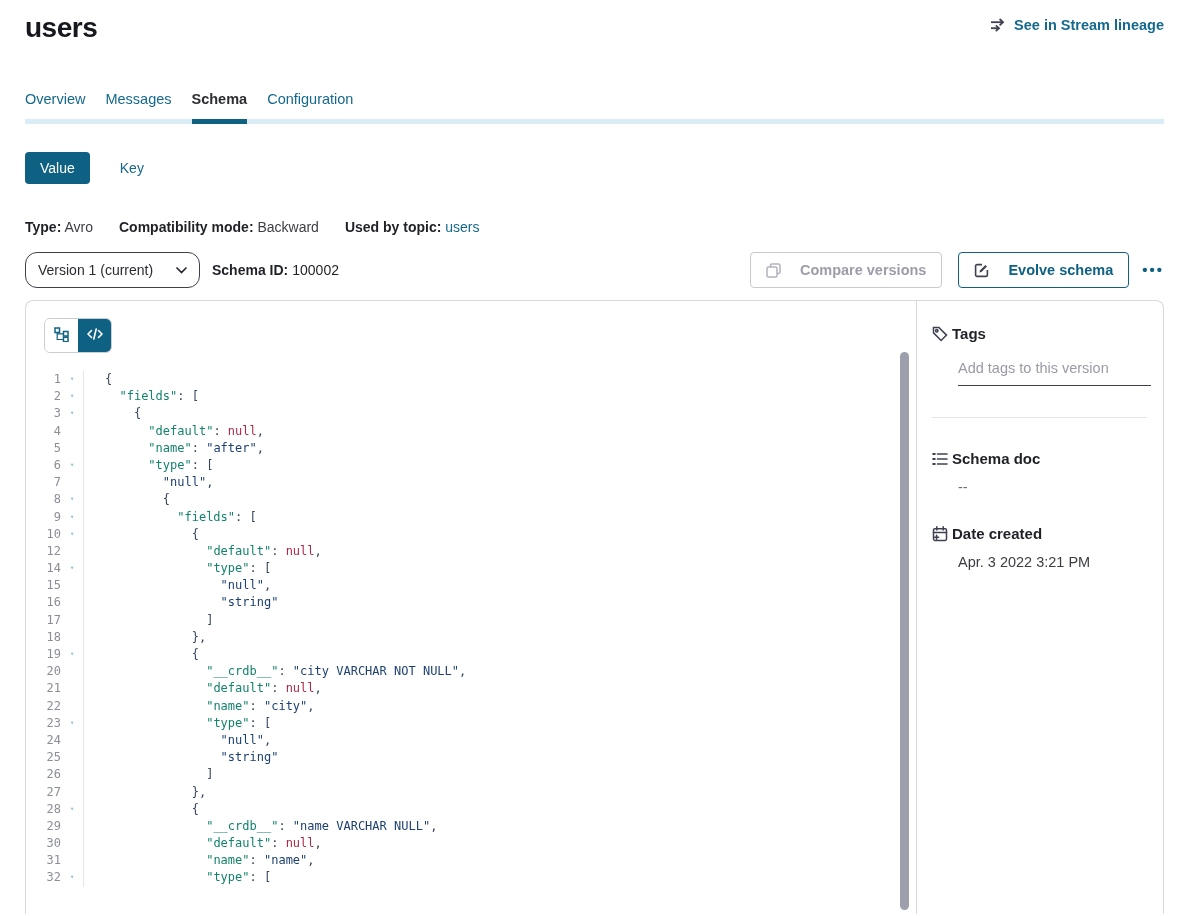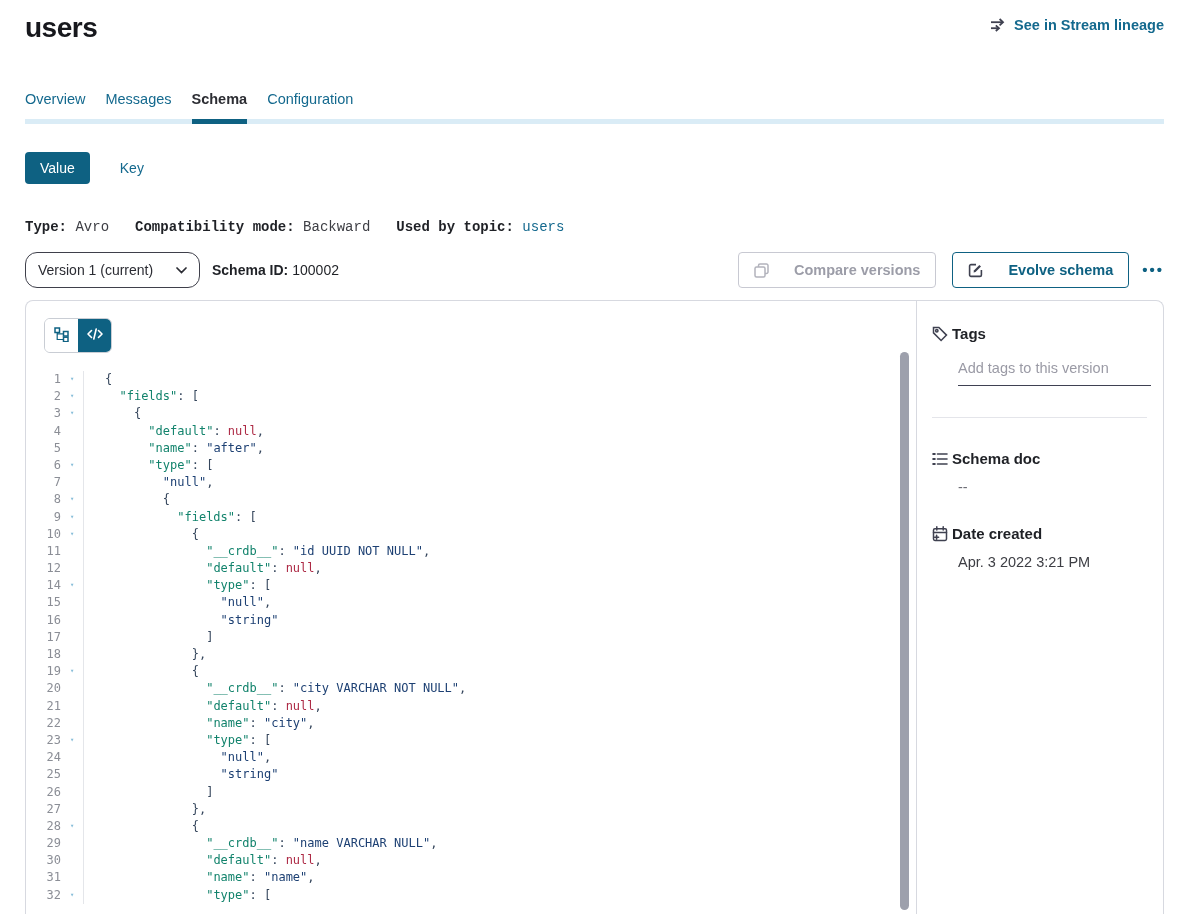--- a/index.html
+++ b/index.html
@@ -23,35 +23,35 @@
   .tab-track { height:5px; background:#daecf6; position:relative; }
 
   
   .vk { margin-top:28px; display:flex; align-items:center; }
   .btn-value { background:#0e6182; color:#fff; border:none; border-radius:4px; font-size:14px;
     padding:8px 15px; font-family:inherit; cursor:pointer; }
   .btn-key { background:none; border:none; color:#14698e; font-size:14px; margin-left:24px;
     font-family:inherit; cursor:pointer; }
 
   
-  .meta { margin-top:35px; display:flex; gap:26px; font-size:14px;font-family:Liberation Mono, monospace; }
+  .meta { margin-top:35px; display:flex; gap:26px; font-size:14px; }
   .meta b { color:#1f2126; }
   .meta .v { color:#3d3e44; }
   .meta .link { color:#14698e; cursor:pointer; }
 
   
   .vrow { margin-top:17px; display:flex; align-items:center; }
   .sel { width:175px; height:36px; border:1px solid #3f404b; border-radius:12px; display:flex;
     align-items:center; justify-content:space-between; padding:0 12px; font-size:14px;
     color:#2b2c33; cursor:pointer; background:#fff; }
   .sid { margin-left:12px; font-size:14px; }
   .sid b { margin-right:4px; }
   .grow { flex:1; }
   .btn { height:36px; border-radius:4px; background:#fff; display:flex; align-items:center;
-    gap:25px; font-size:14.5px; font-family:inherit; padding:0 15px; cursor:pointer; }
+    gap:19px; font-size:14.5px; font-family:inherit; padding:0 15px; cursor:pointer; }
   .btn-compare { border:1px solid #c8c9d2; color:#9c9da8; font-weight:bold; cursor:default; }
   .btn-evolve { border:1px solid #0e6182; color:#0e6182; font-weight:bold; margin-left:16px; }
   .more { color:#0e6182; font-size:15px; font-weight:bold; letter-spacing:2px; margin-left:13px;
     cursor:pointer; line-height:36px; }
 
   
   .card { margin-top:12px; height:614px; border:1px solid #d7d9e0; border-bottom:none;
     border-radius:8px 8px 0 0; display:flex; overflow:hidden; }
   .editor { flex:1; position:relative; border-right:1px solid #d7d9e0; overflow:hidden; }
   .ed-toolbar { padding:17px 0 0 18px; }
@@ -202,21 +202,20 @@
           <div class="cl"><div class="gut"><span class="ln">1</span><span class="fold">▾</span></div><span class="lt"><span class="tok-p">{</span></span></div>
           <div class="cl"><div class="gut"><span class="ln">2</span><span class="fold">▾</span></div><span class="lt">  <span class="tok-k">"fields"</span><span class="tok-p">: [</span></span></div>
           <div class="cl"><div class="gut"><span class="ln">3</span><span class="fold">▾</span></div><span class="lt">    <span class="tok-p">{</span></span></div>
           <div class="cl"><div class="gut"><span class="ln">4</span><span class="fold"></span></div><span class="lt">      <span class="tok-k">"default"</span><span class="tok-p">: </span><span class="tok-u">null</span><span class="tok-p">,</span></span></div>
           <div class="cl"><div class="gut"><span class="ln">5</span><span class="fold"></span></div><span class="lt">      <span class="tok-k">"name"</span><span class="tok-p">: </span><span class="tok-s">"after"</span><span class="tok-p">,</span></span></div>
           <div class="cl"><div class="gut"><span class="ln">6</span><span class="fold">▾</span></div><span class="lt">      <span class="tok-k">"type"</span><span class="tok-p">: [</span></span></div>
           <div class="cl"><div class="gut"><span class="ln">7</span><span class="fold"></span></div><span class="lt">        <span class="tok-s">"null"</span><span class="tok-p">,</span></span></div>
           <div class="cl"><div class="gut"><span class="ln">8</span><span class="fold">▾</span></div><span class="lt">        <span class="tok-p">{</span></span></div>
           <div class="cl"><div class="gut"><span class="ln">9</span><span class="fold">▾</span></div><span class="lt">          <span class="tok-k">"fields"</span><span class="tok-p">: [</span></span></div>
           <div class="cl"><div class="gut"><span class="ln">10</span><span class="fold">▾</span></div><span class="lt">            <span class="tok-p">{</span></span></div>
-          <div class="cl"><div class="gut"><span class="ln">11</span><span class="fold"></span></div><span class="lt">              <span class="tok-k">"__crdb__"</span><span class="tok-p">: </span><span class="tok-s">"id UUID NOT NULL"</span><span class="tok-p">,</span></span></div>
           <div class="cl"><div class="gut"><span class="ln">12</span><span class="fold"></span></div><span class="lt">              <span class="tok-k">"default"</span><span class="tok-p">: </span><span class="tok-u">null</span><span class="tok-p">,</span></span></div>
           <div class="cl"><div class="gut"><span class="ln">14</span><span class="fold">▾</span></div><span class="lt">              <span class="tok-k">"type"</span><span class="tok-p">: [</span></span></div>
           <div class="cl"><div class="gut"><span class="ln">15</span><span class="fold"></span></div><span class="lt">                <span class="tok-s">"null"</span><span class="tok-p">,</span></span></div>
           <div class="cl"><div class="gut"><span class="ln">16</span><span class="fold"></span></div><span class="lt">                <span class="tok-s">"string"</span></span></div>
           <div class="cl"><div class="gut"><span class="ln">17</span><span class="fold"></span></div><span class="lt">              <span class="tok-p">]</span></span></div>
           <div class="cl"><div class="gut"><span class="ln">18</span><span class="fold"></span></div><span class="lt">            <span class="tok-p">},</span></span></div>
           <div class="cl"><div class="gut"><span class="ln">19</span><span class="fold">▾</span></div><span class="lt">            <span class="tok-p">{</span></span></div>
           <div class="cl"><div class="gut"><span class="ln">20</span><span class="fold"></span></div><span class="lt">              <span class="tok-k">"__crdb__"</span><span class="tok-p">: </span><span class="tok-s">"city VARCHAR NOT NULL"</span><span class="tok-p">,</span></span></div>
           <div class="cl"><div class="gut"><span class="ln">21</span><span class="fold"></span></div><span class="lt">              <span class="tok-k">"default"</span><span class="tok-p">: </span><span class="tok-u">null</span><span class="tok-p">,</span></span></div>
           <div class="cl"><div class="gut"><span class="ln">22</span><span class="fold"></span></div><span class="lt">              <span class="tok-k">"name"</span><span class="tok-p">: </span><span class="tok-s">"city"</span><span class="tok-p">,</span></span></div>

